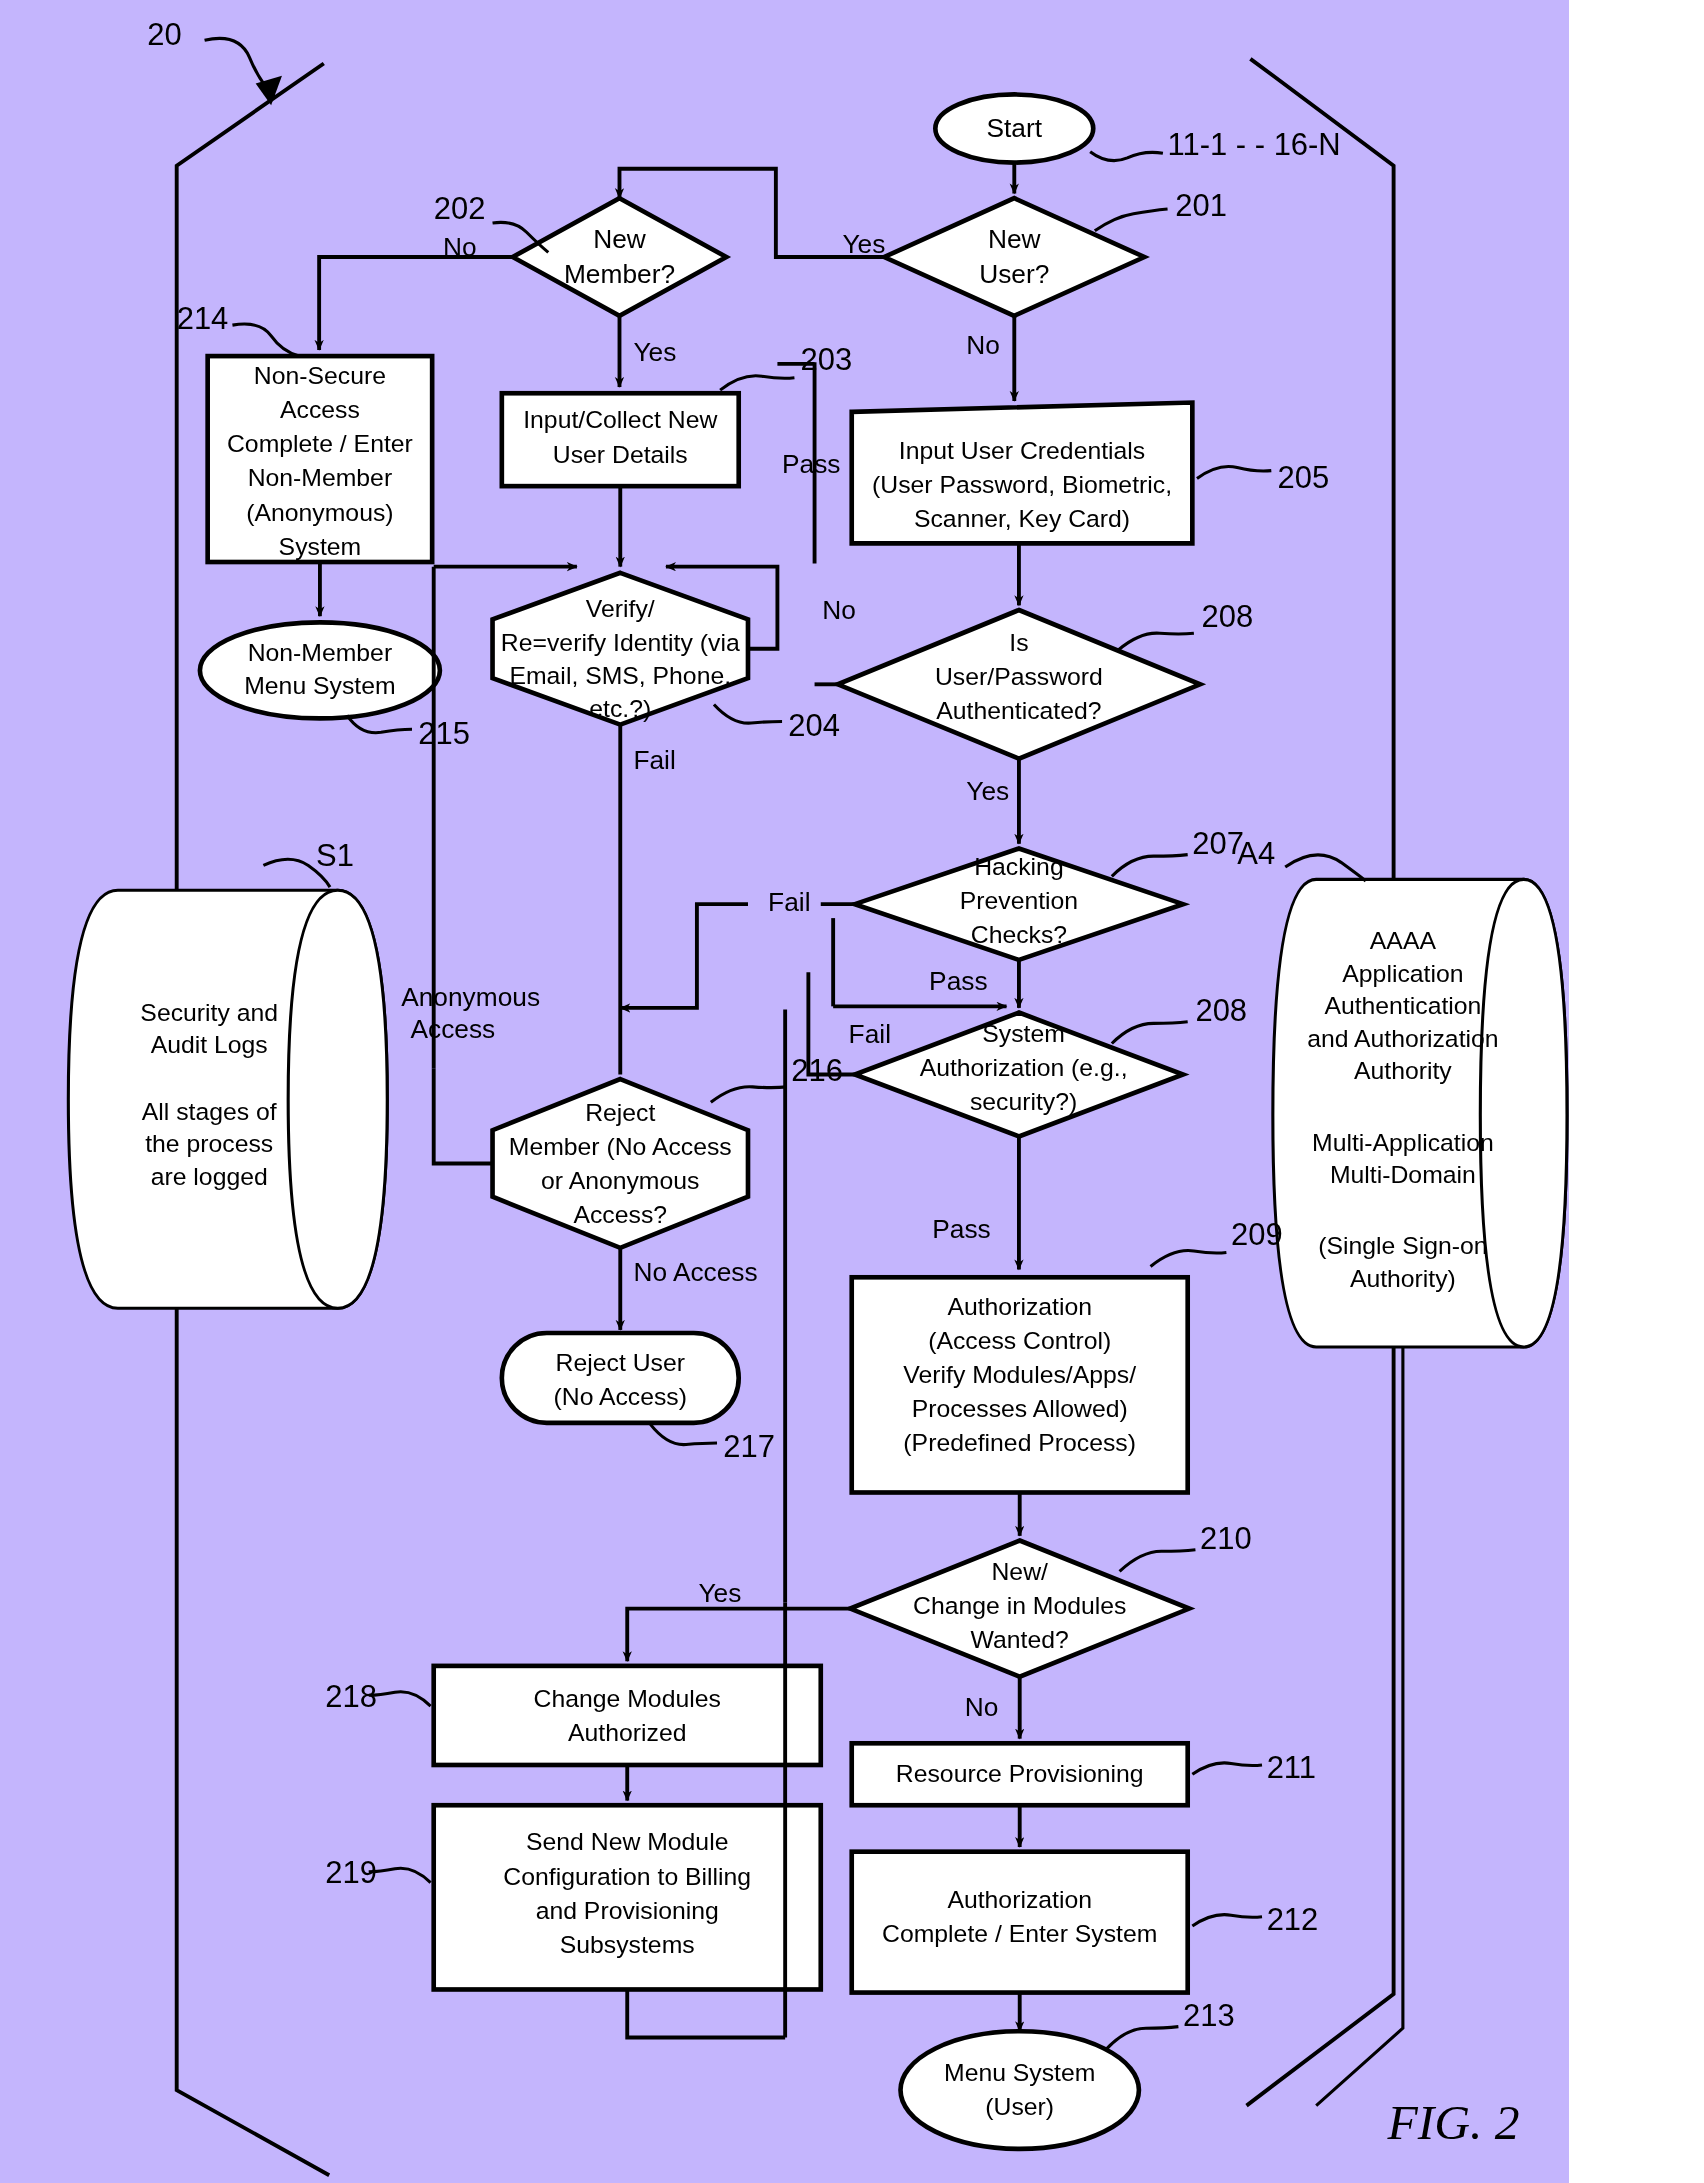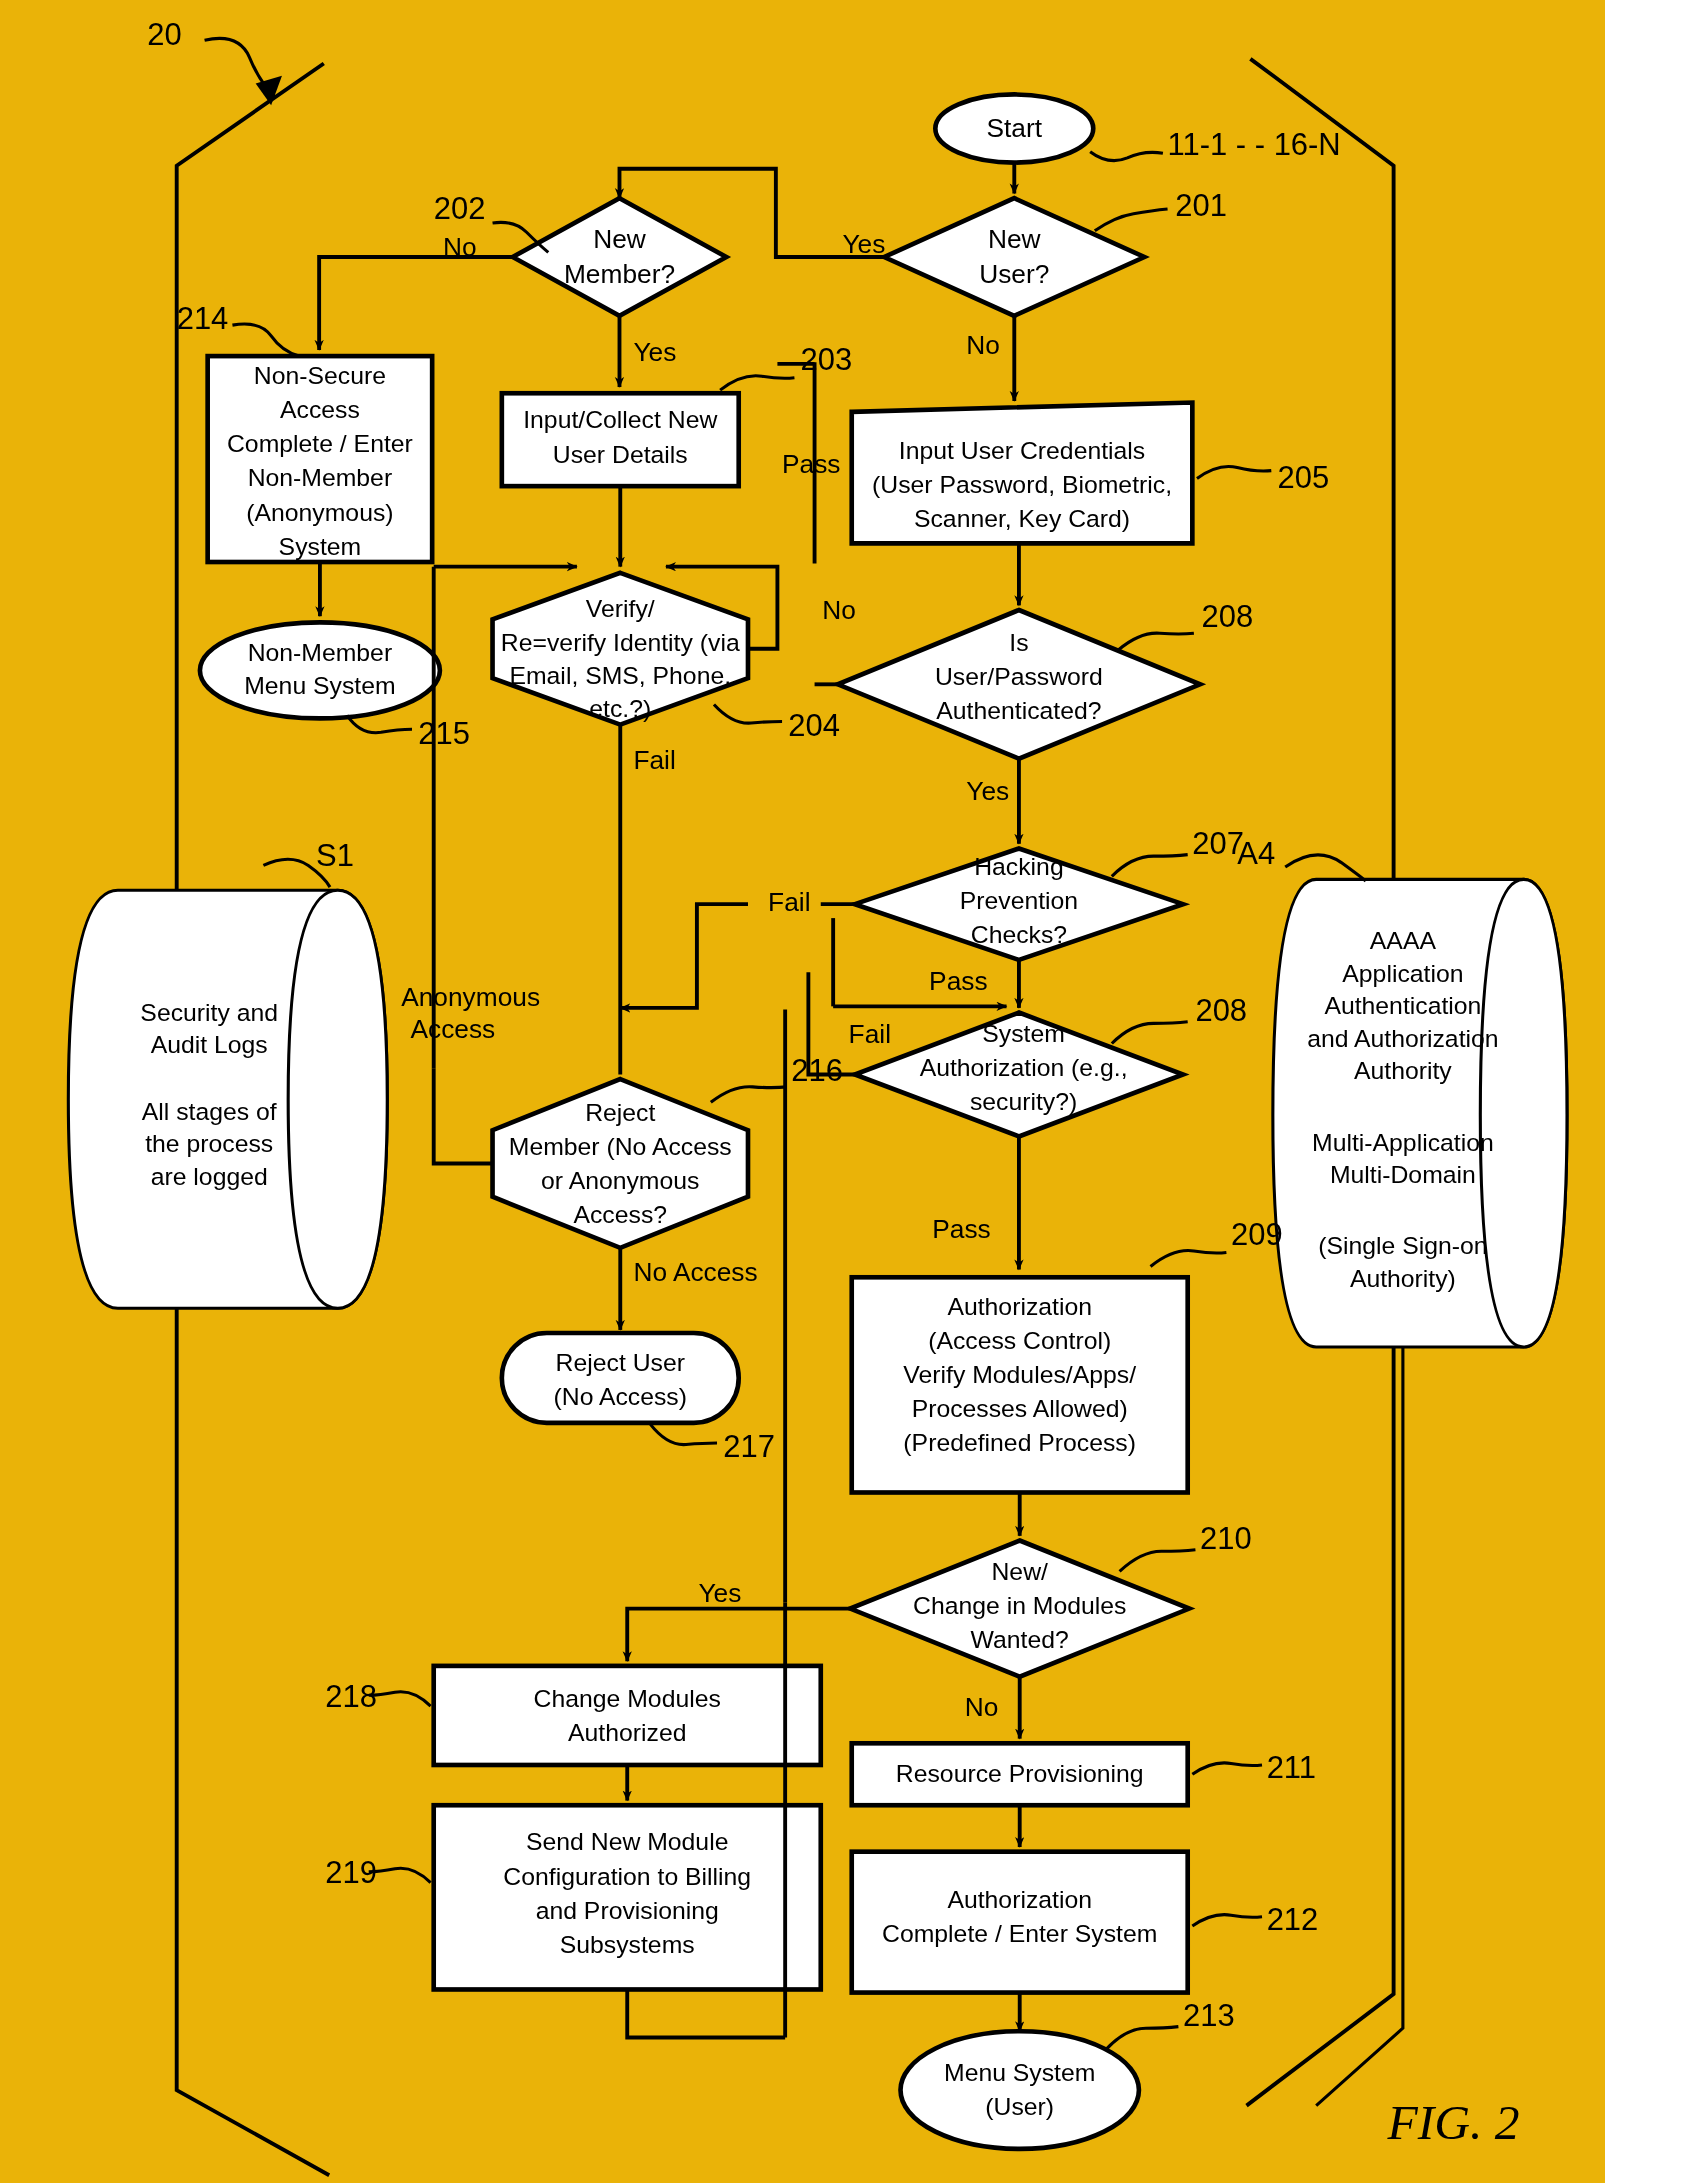--- a/index.html
+++ b/index.html
@@ -4,24 +4,23 @@
 <style>
   html, body {
     margin: 0;
     padding: 0;
     background: #ffffff;
   }
   #page {
     position: relative;
     width: 1569px;
     height: 2183px;
-    background: #eab308;
+    background: #c4b5fd;
     font-family: "Liberation Sans", sans-serif;
     overflow: hidden;
-    padding-left: 36px;
   }
   svg#diagram {
     position: absolute;
     top: 0;
     left: 0;
     width: 1705px;
     height: 2183px;
   }
   .shape-stroke {
     fill: #ffffff;

